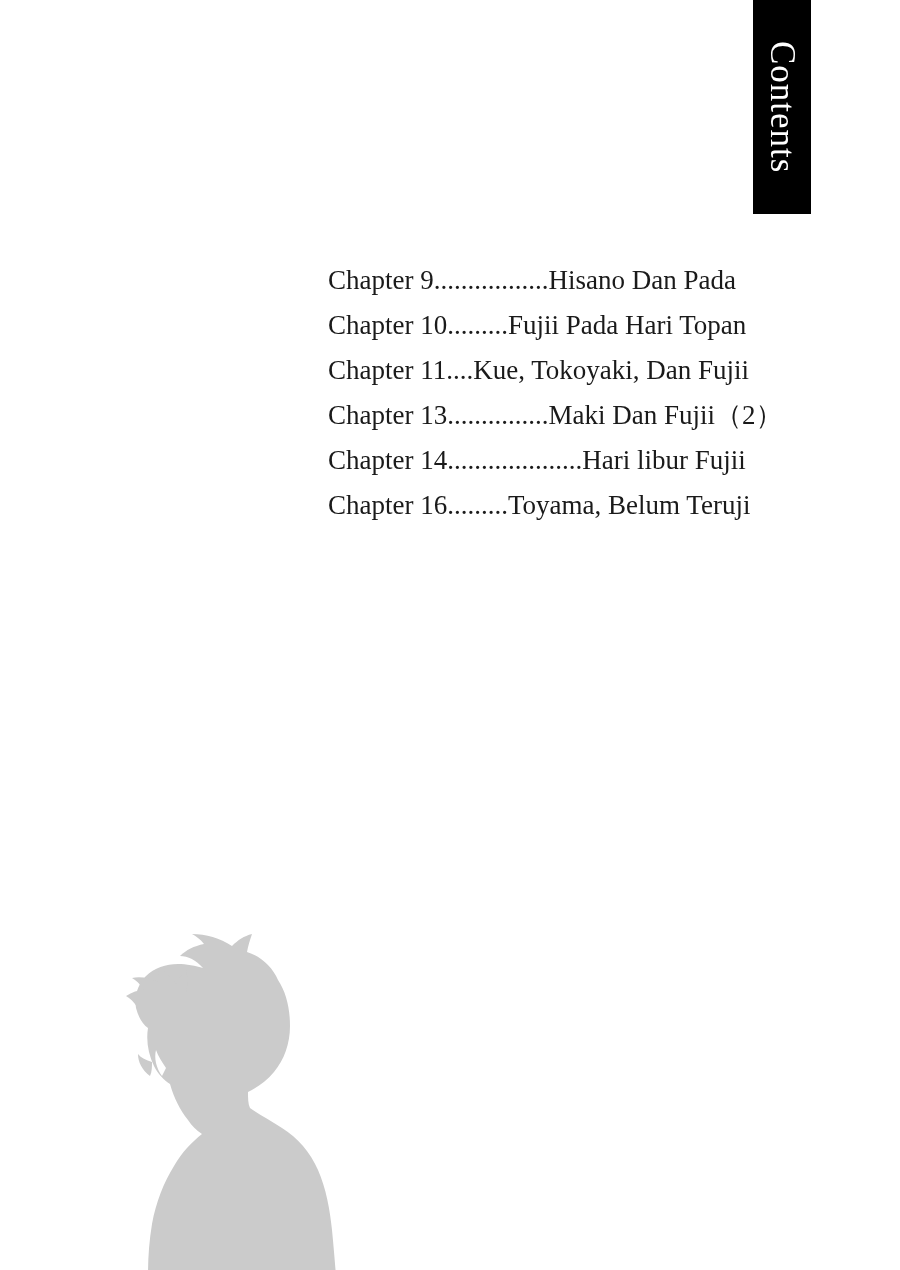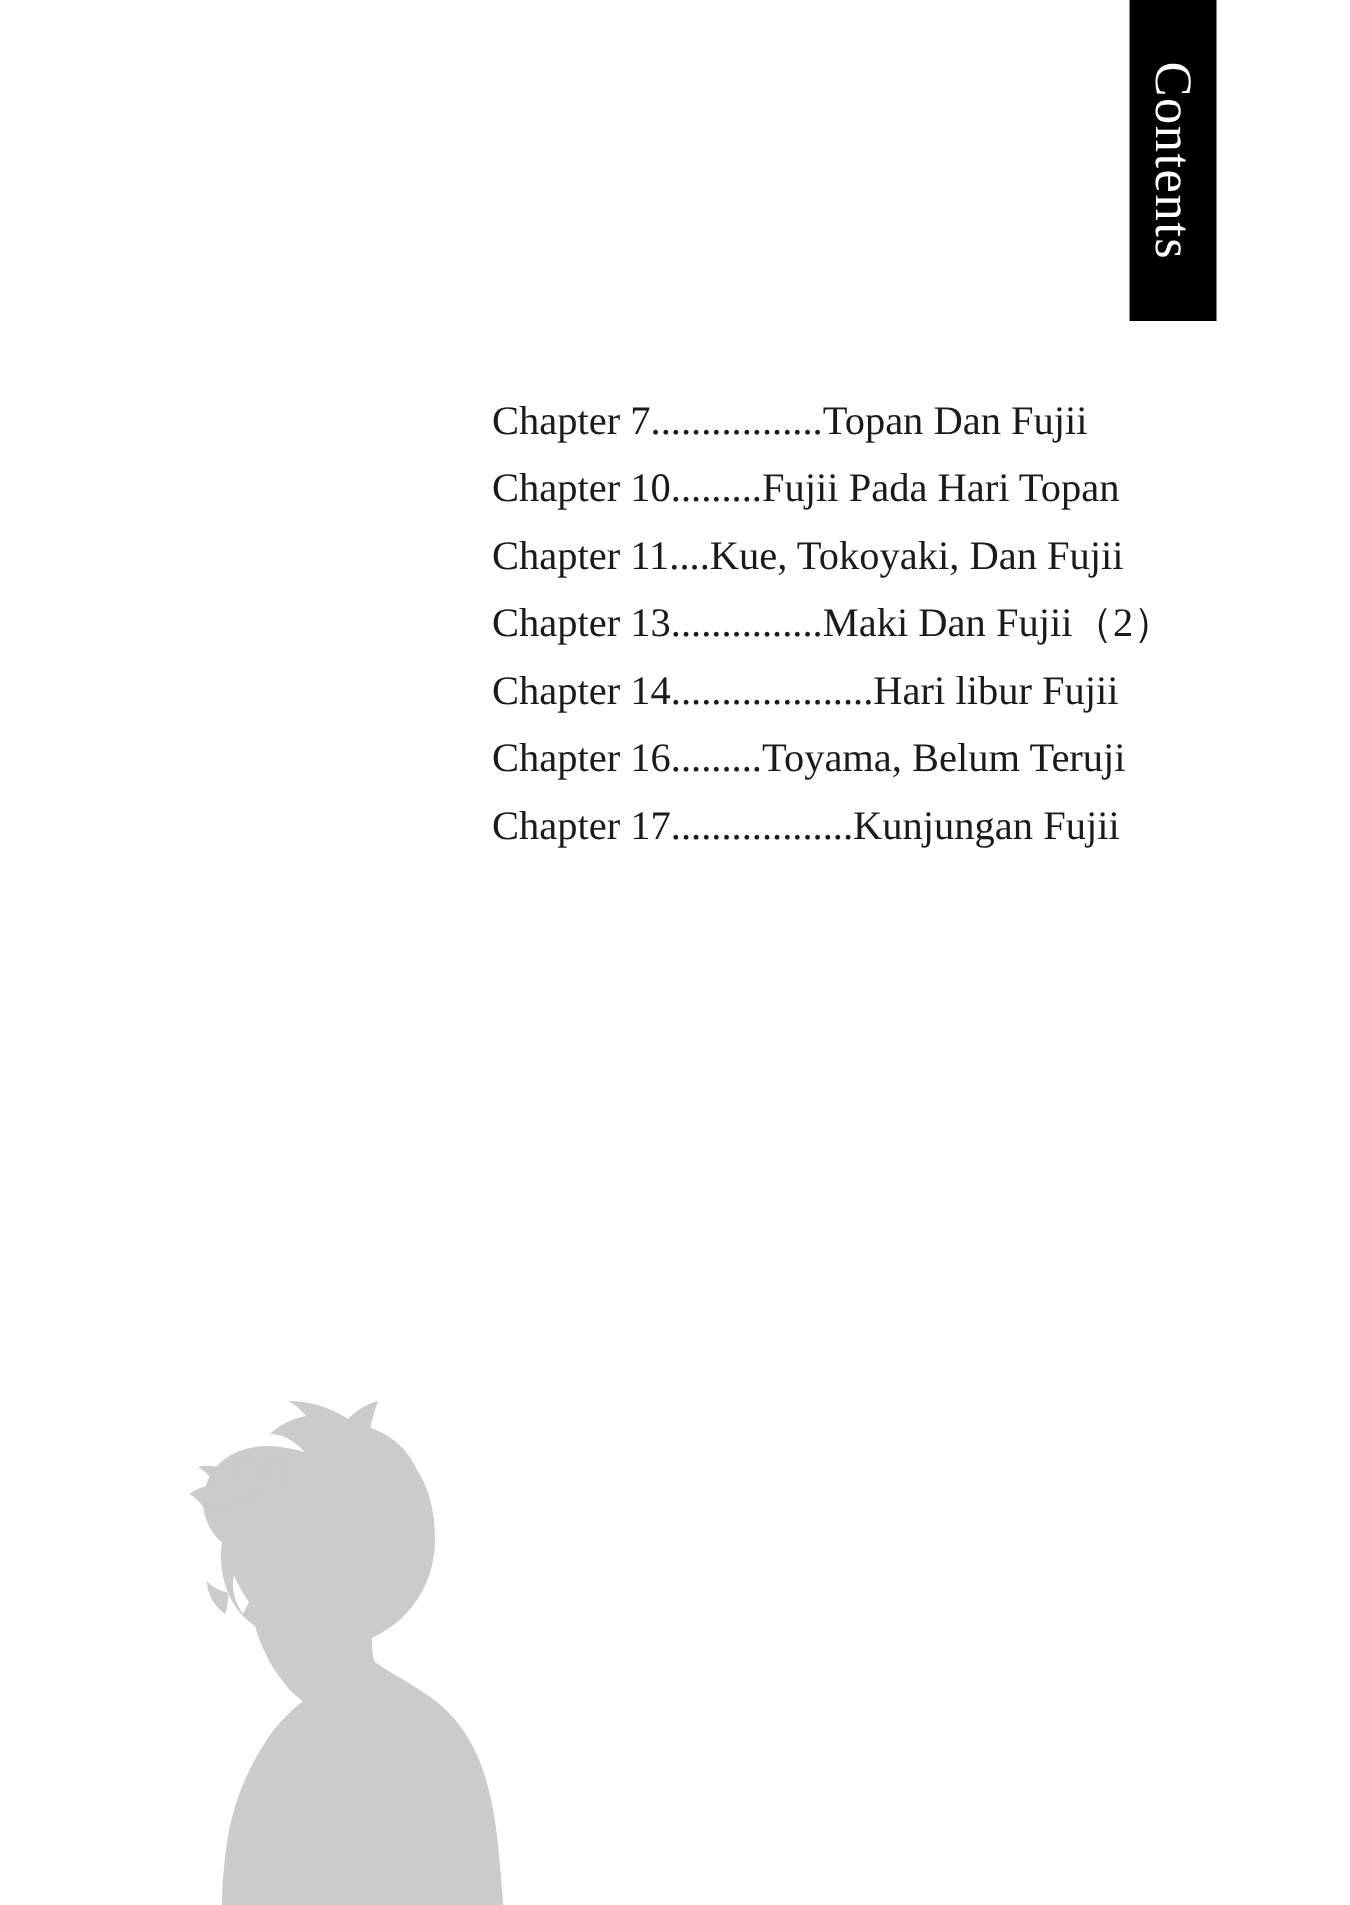--- a/index.html
+++ b/index.html
@@ -87,39 +87,36 @@
 <body>
 
 <div class="page">
 
   <div class="contents-tab">
     <span class="contents-tab-label">Contents</span>
   </div>
 
   <div class="toc">
     <div class="toc-entry">
-      <span class="chapter">Chapter 7</span><span class="leader">.................</span><span class="title">Topan Dan Fujii</span>
+      <span class="chapter">Chapter 9</span><span class="leader">.................</span><span class="title">Hisano Dan Pada</span>
     </div>
     <div class="toc-entry">
       <span class="chapter">Chapter 10</span><span class="leader">.........</span><span class="title">Fujii Pada Hari Topan</span>
     </div>
     <div class="toc-entry">
       <span class="chapter">Chapter 11</span><span class="leader">....</span><span class="title">Kue, Tokoyaki, Dan Fujii</span>
     </div>
     <div class="toc-entry">
       <span class="chapter">Chapter 13</span><span class="leader">...............</span><span class="title">Maki Dan Fujii（2）</span>
     </div>
     <div class="toc-entry">
       <span class="chapter">Chapter 14</span><span class="leader">....................</span><span class="title">Hari libur Fujii</span>
     </div>
     <div class="toc-entry">
       <span class="chapter">Chapter 16</span><span class="leader">.........</span><span class="title">Toyama, Belum Teruji</span>
-    </div>
-    <div class="toc-entry">
-      <span class="chapter">Chapter 17</span><span class="leader">..................</span><span class="title">Kunjungan Fujii</span>
     </div>
   </div>
 
   <div class="silhouette">
     <svg width="260" height="345" viewBox="0 0 260 345" xmlns="http://www.w3.org/2000/svg">
       <path fill="#cbcbcb" d="
         M 95 38
         C 88 30, 80 26, 72 26
         C 78 20, 86 16, 96 14
         C 92 9, 88 6, 84 4

